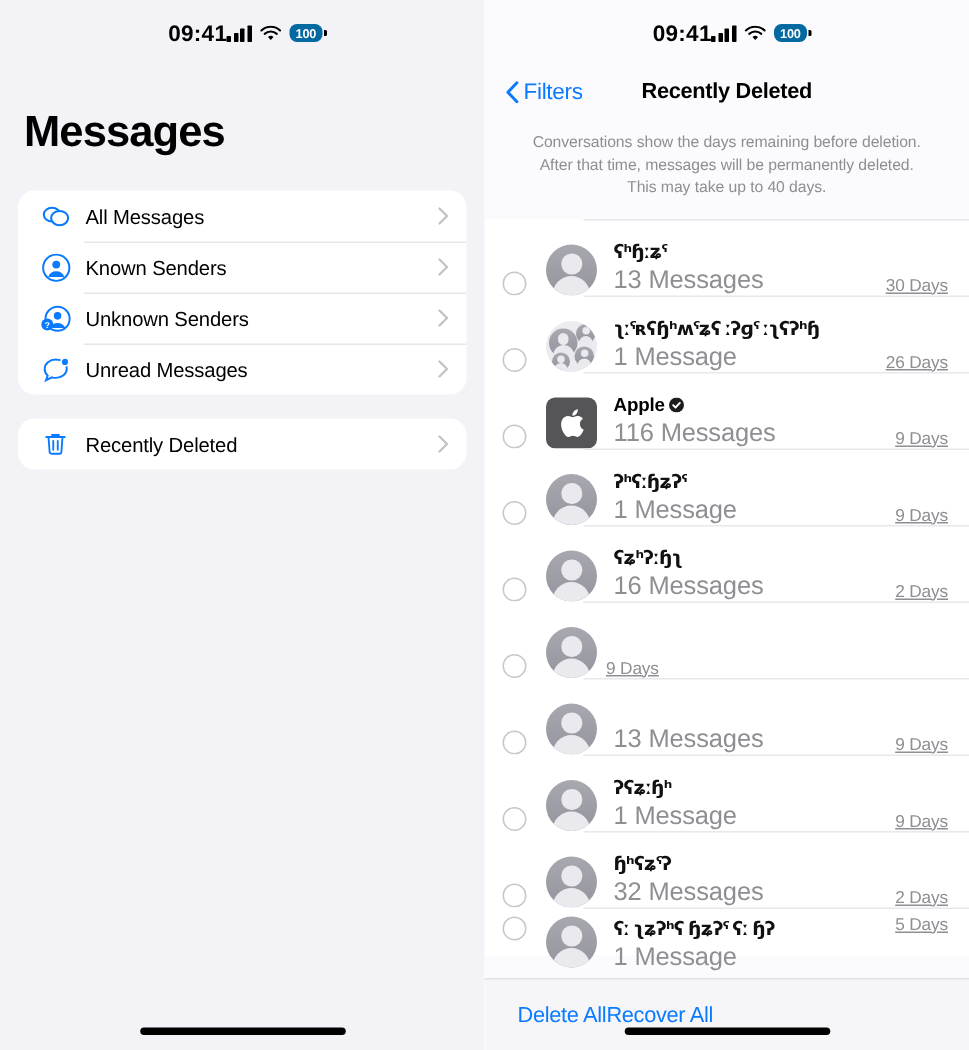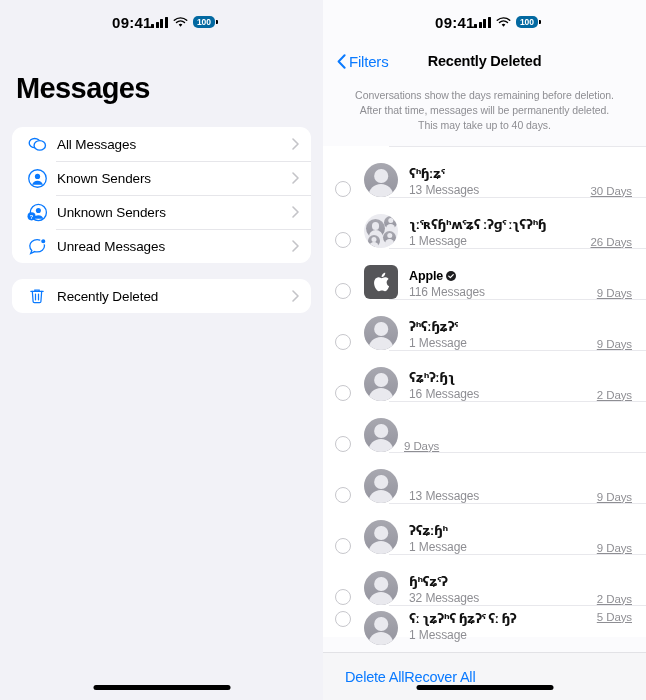--- a/index.html
+++ b/index.html
@@ -133,21 +133,21 @@
   .nm-row { display:flex; align-items:center; gap:3px; }
   .nm { font-size:12.5px; font-weight:bold; color:#000; letter-spacing:-.1px; }
   .nm.redact {
     filter:blur(0.35px);
     font-family:"DejaVu Sans", sans-serif;
     font-weight:bold; color:#111;
     letter-spacing:-.5px; word-spacing:-1px;
     white-space:nowrap; overflow:hidden;
   }
   .verified { width:10px; height:10px; flex:0 0 10px; }
-  .cnt { font-size:12px; color:#8e8e93; margin-top:2px; letter-spacing:-.1px; }
+  .cnt { font-size:17px; color:#8e8e93; margin-top:2px; letter-spacing:-.1px; }
   .days { font-size:11.5px; color:#8e8e93; flex:0 0 auto; padding-left:6px; letter-spacing:-.1px;text-decoration:underline; }
   .row-c.clipped { height:32px; align-items:flex-start; padding-top:6px; }
   .row-c.clipped .av{ margin-top:0; }
 
   .toolbar {
     flex:0 0 48px; background:#f6f6f8; border-top:1px solid #e2e2e6;
     display:flex; align-items:center; justify-content:flex-start;
     padding:0 22px;
   }
   .tb-btn { color:#0a7aff; font-size:14.5px; letter-spacing:-.2px; cursor:pointer; }

